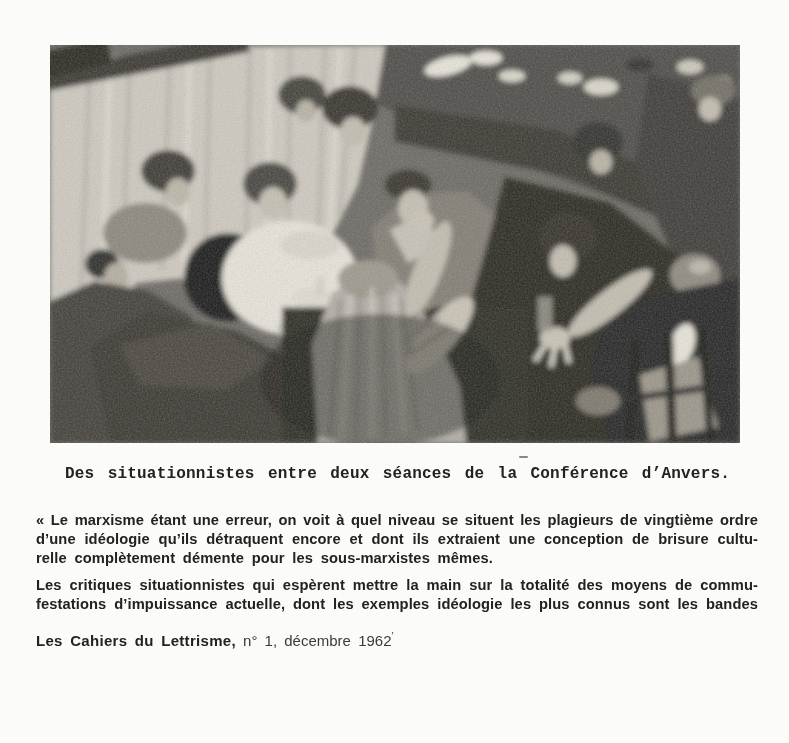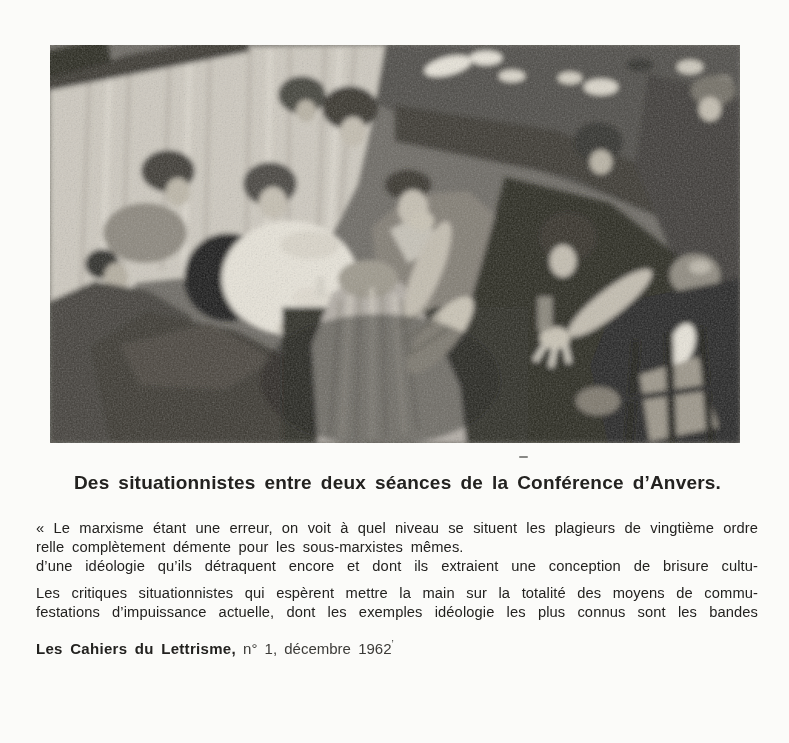--- a/index.html
+++ b/index.html
@@ -13,34 +13,34 @@
     position:relative; width:789px; height:743px; overflow:hidden;
     background:var(--paper); color:var(--ink);
     font-family:"Liberation Sans", sans-serif;
   }
   figure.photo{
     margin:45px 49px 0 50px; width:690px; height:398px; padding:0;
     line-height:0;
   }
   figure.photo svg{width:100%;height:100%;display:block;}
   .caption{
-    margin:30px 30px 0 36px; text-align:center;
-    font-size:19px; font-weight:bold; letter-spacing:.2px; word-spacing:3.5px;
-    line-height:19px; color:var(--ink);
+    margin:22px 30px 0 36px; text-align:center;
+    font-size:16px; font-weight:bold; letter-spacing:.2px; word-spacing:3.5px;
+    line-height:19px; color:var(--ink);font-family:Liberation Mono, monospace;
   }
   .speck{
     position:absolute; left:519px; top:456px; width:9px; height:2px;
     background:#4a4a46; opacity:.65; border-radius:1px;
   }
   .quote{
     margin:27px 31px 0 36px; width:722px;
     font-size:14.7px; line-height:19px; letter-spacing:.1px;
     color:var(--ink);
   }
-  .paragraph{margin:0 0 8px 0;}
+  .paragraph{margin:0 0 8px 0;font-weight:bold;}
   .paragraph:last-child{margin-bottom:12px;}
   .line{text-align:justify; text-align-last:justify; word-spacing:1px;}
   .line.last{text-align-last:left; word-spacing:3.5px;}
   .attribution{
     margin:13px 26px 0 36px; text-align:left;
     font-size:15px; line-height:19px; word-spacing:3px;
   }
   .attribution .src{font-weight:bold; letter-spacing:.3px; color:var(--ink);}
   .attribution .iss{font-weight:normal; color:var(--ink-light);}
   .attribution .mark{font-size:10px; vertical-align:6px; color:var(--ink-light);}
@@ -212,22 +212,22 @@
   <div class="speck"></div>
 
   <p class="caption">
     <span>Des situationnistes entre deux séances de la Conférence d’Anvers.</span>
   </p>
 
   <div class="quote">
     <div>
         <div class="paragraph">
           <div class="line">« Le marxisme étant une erreur, on voit à quel niveau se situent les plagieurs de vingtième ordre</div>
+          <div class="line">d’une idéologie qu’ils détraquent encore et dont ils extraient une conception de brisure cultu-</div>
           <div class="line last">relle complètement démente pour les sous-marxistes mêmes.</div>
-          <div class="line">d’une idéologie qu’ils détraquent encore et dont ils extraient une conception de brisure cultu-</div>
         </div>
         <div class="paragraph">
           <div class="line">Les critiques situationnistes qui espèrent mettre la main sur la totalité des moyens de commu-</div>
           <div class="line">festations d’impuissance actuelle, dont les exemples idéologie les plus connus sont les bandes</div>
         </div>
       </div>
   </div>
 
   <p class="attribution">
     <span class="src">Les Cahiers du Lettrisme,</span><span class="iss"> n° 1, décembre 1962</span><span class="mark">’</span>

